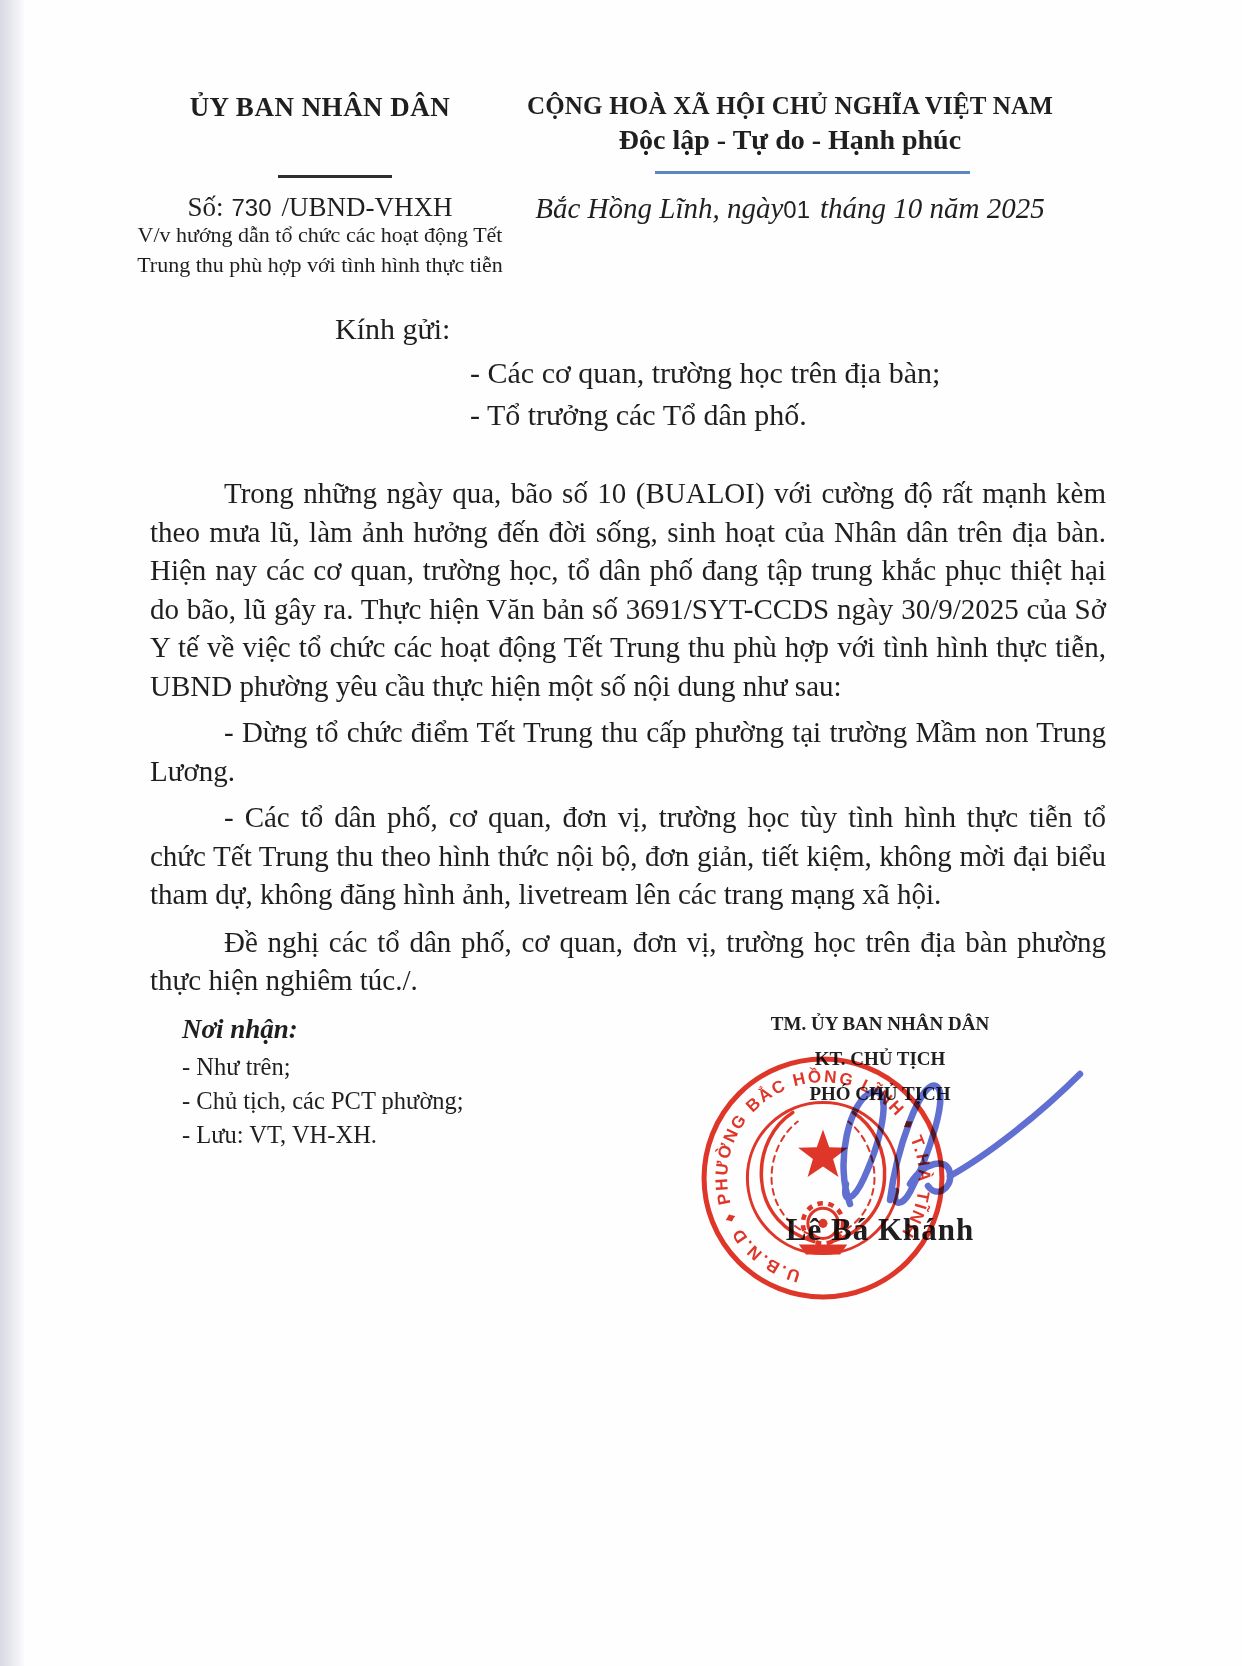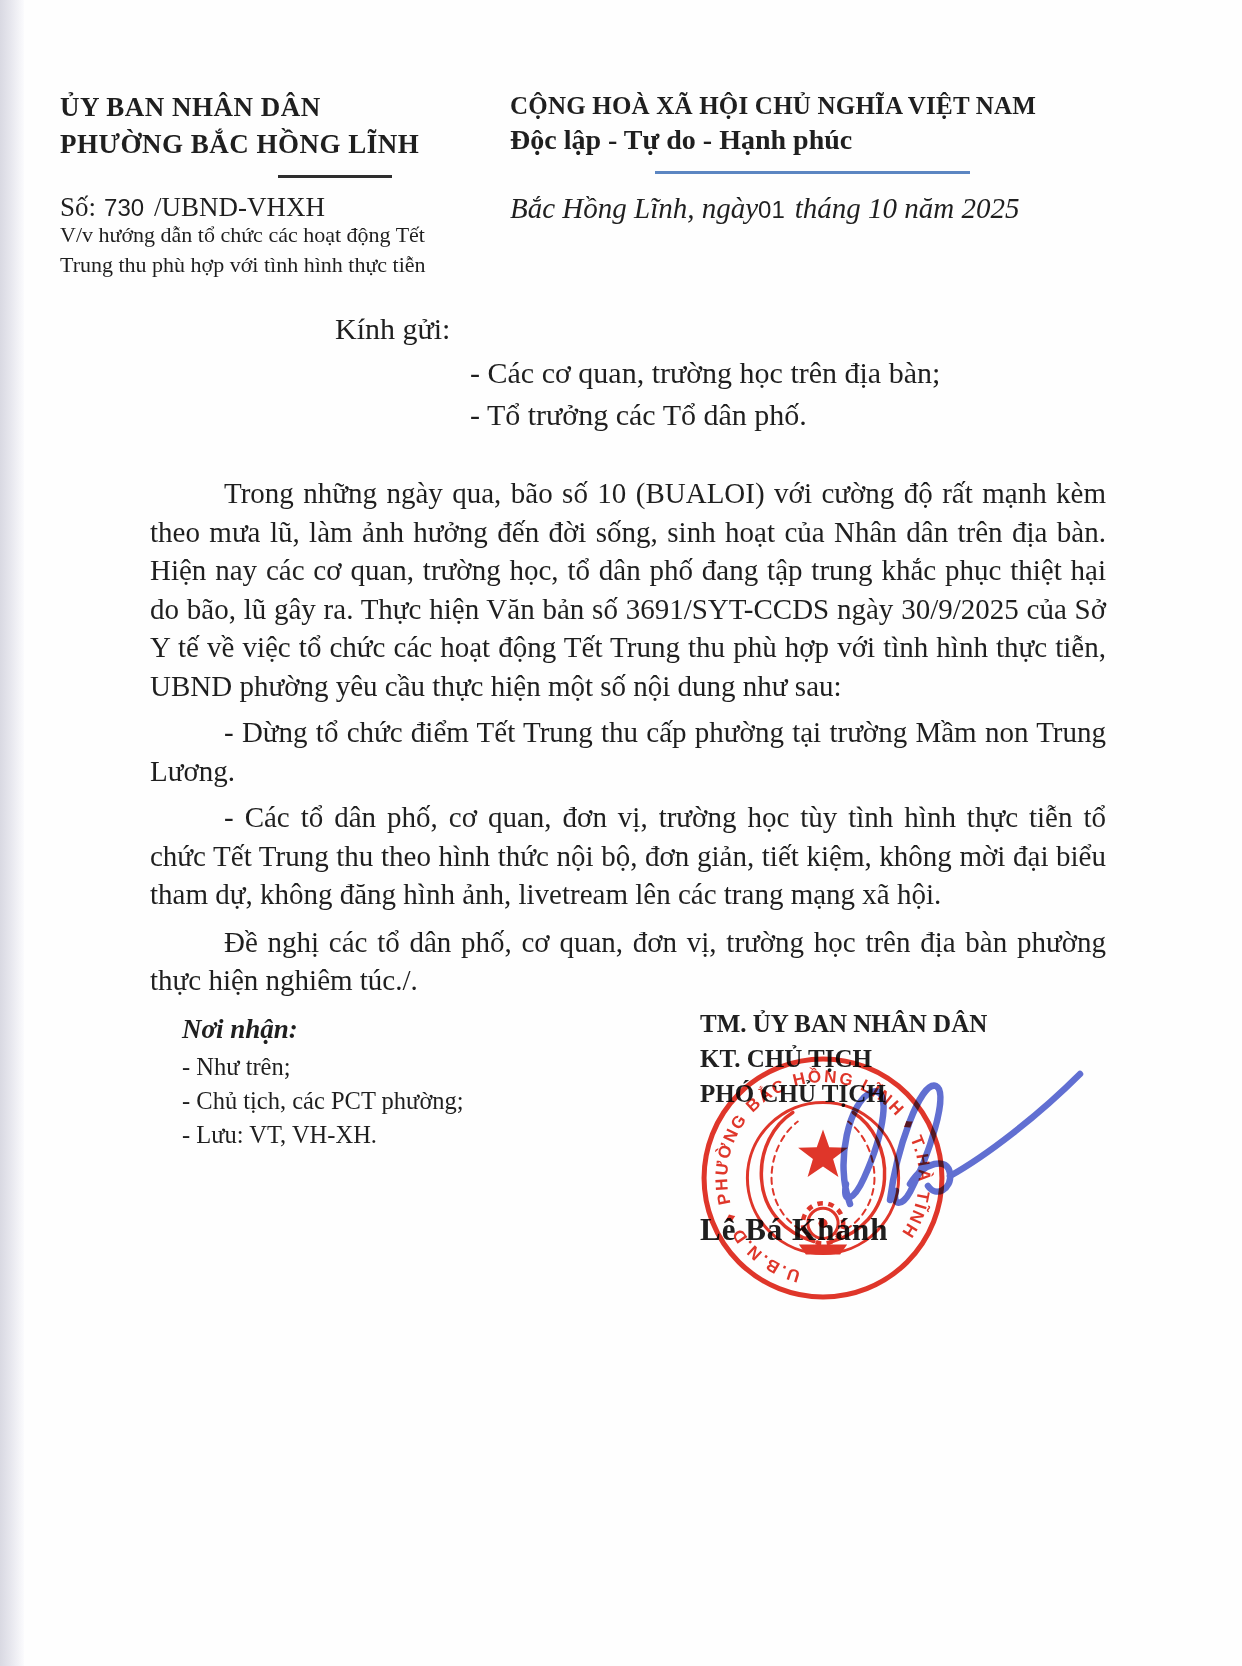--- a/index.html
+++ b/index.html
@@ -7,21 +7,21 @@
     width:1242px;height:1666px;position:relative;
     background:#fefefe;overflow:hidden;
     font-family:"Liberation Serif","DejaVu Serif",serif;
     color:#1f1f1f;
   }
   .page-edge{
     position:absolute;left:0;top:0;width:24px;height:1666px;
     background:linear-gradient(90deg,#d9d9e2 0%,#e7e7ee 45%,#fbfbfd 100%);
   }
   .abs{position:absolute;}
-  .center{}
+  .center{text-align:center;}
   
   .hdr-left{left:60px;top:92px;width:520px;}
   .hdr-left .l1{font-size:27px;font-weight:bold;letter-spacing:.5px;}
   .hdr-left .l2{font-size:27px;font-weight:bold;margin-top:6px;letter-spacing:.5px;}
   .rule-left{position:absolute;left:278px;top:175px;width:114px;height:3px;background:#2e2e2e;}
   .hdr-right{left:510px;top:92px;width:560px;}
   .hdr-right .l1{font-size:25px;font-weight:bold;letter-spacing:.2px;}
   .hdr-right .l2{font-size:28px;font-weight:bold;margin-top:4px;}
   .rule-right{position:absolute;left:655px;top:171px;width:315px;height:3px;background:#5c86c2;}
   .so-line{left:60px;top:192px;width:520px;font-size:27px;}
@@ -34,33 +34,32 @@
   .kinh-gui{left:335px;top:312px;font-size:30px;}
   .recip{left:470px;width:640px;font-size:30px;}
   .r1{top:356px;} .r2{top:398px;}
   
   .body-block{left:142px;top:466px;width:972px;font-size:29px;line-height:38.5px;text-align:justify;}
   .body-block p{margin:8px;text-indent:74px;}
   .body-block p.gap{margin-top:9px;}
   
   .noi-nhan{left:182px;top:1012px;width:420px;font-size:24.5px;line-height:34px;}
   .noi-nhan .ttl{font-size:27px;font-weight:bold;font-style:italic;margin-bottom:4px;}
-  .sign-head{left:700px;top:1006px;width:360px;font-size:25px;font-weight:bold;line-height:35px;}
+  .sign-head{left:700px;top:1006px;width:360px;font-size:19px;font-weight:bold;line-height:35px;}
   .signer{left:700px;top:1190px;width:360px;font-size:31px;font-weight:bold;letter-spacing:1px;margin-top:22px;}
   .stamp{left:697px;top:1052px;width:252px;height:252px;mix-blend-mode:multiply;}
   .signature{left:798px;top:1062px;width:288px;height:155px;mix-blend-mode:multiply;}
 </style>
 </head>
 <body>
 
 <div class="page-edge"></div>
 
 <div class="abs hdr-left center">
   <div class="l1">ỦY BAN NHÂN DÂN</div>
-  <div class="l2">PHƯỜNG BẮC HỒNG LĨNH</div>
 </div>
 <div class="rule-left"></div>
 
 <div class="abs hdr-right center">
   <div class="l1">CỘNG HOÀ XÃ HỘI CHỦ NGHĨA VIỆT NAM</div>
   <div class="l2">Độc lập - Tự do - Hạnh phúc</div>
 </div>
 <div class="rule-right"></div>
 
 <div class="abs so-line center">

